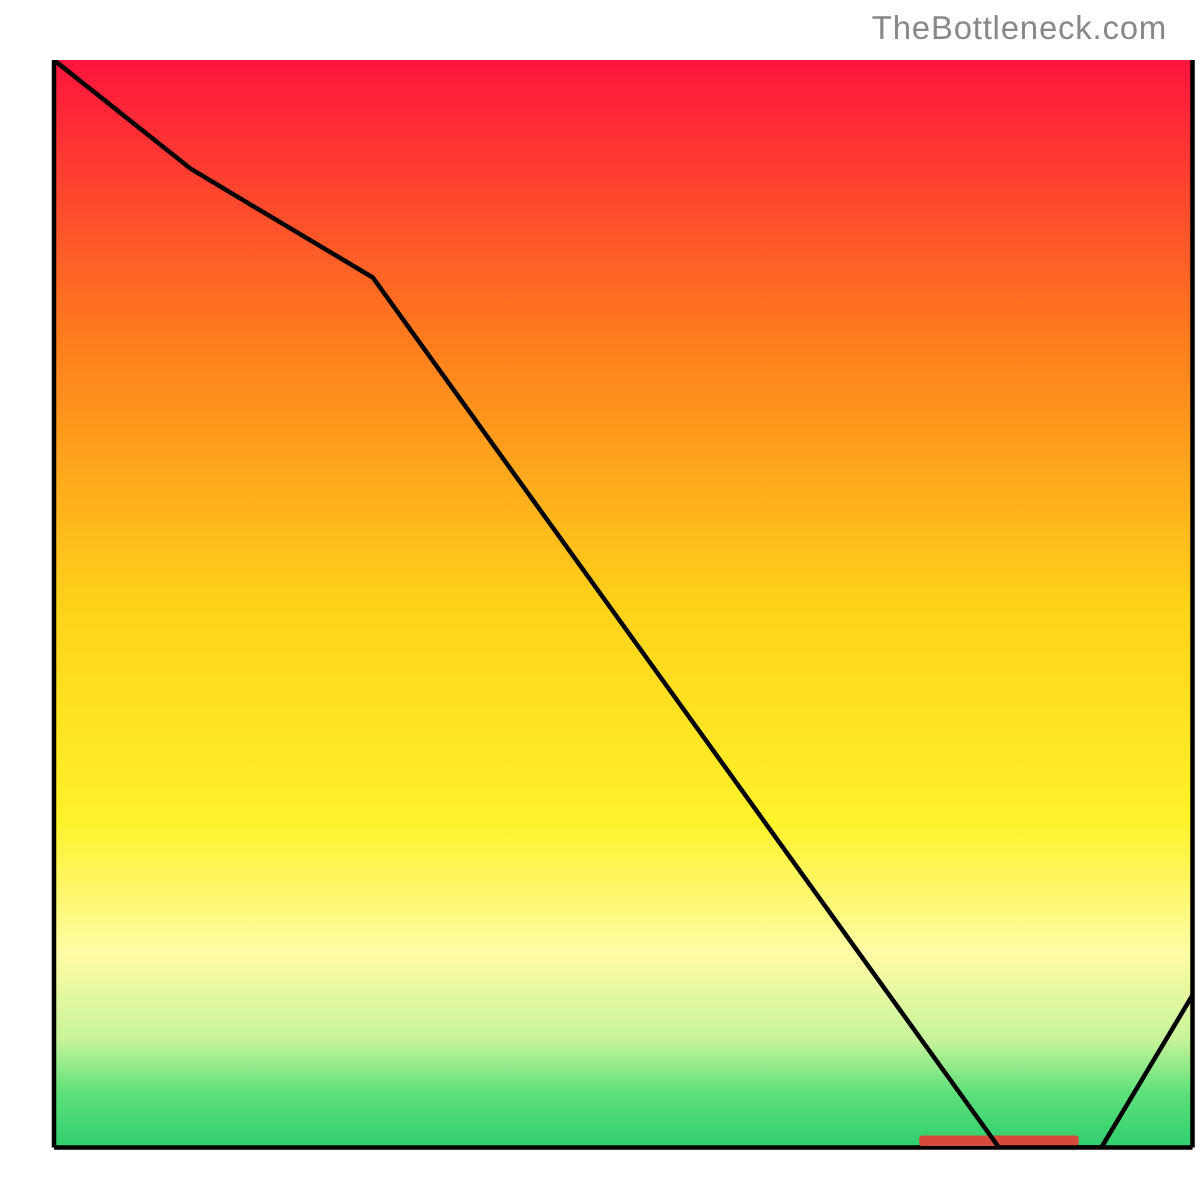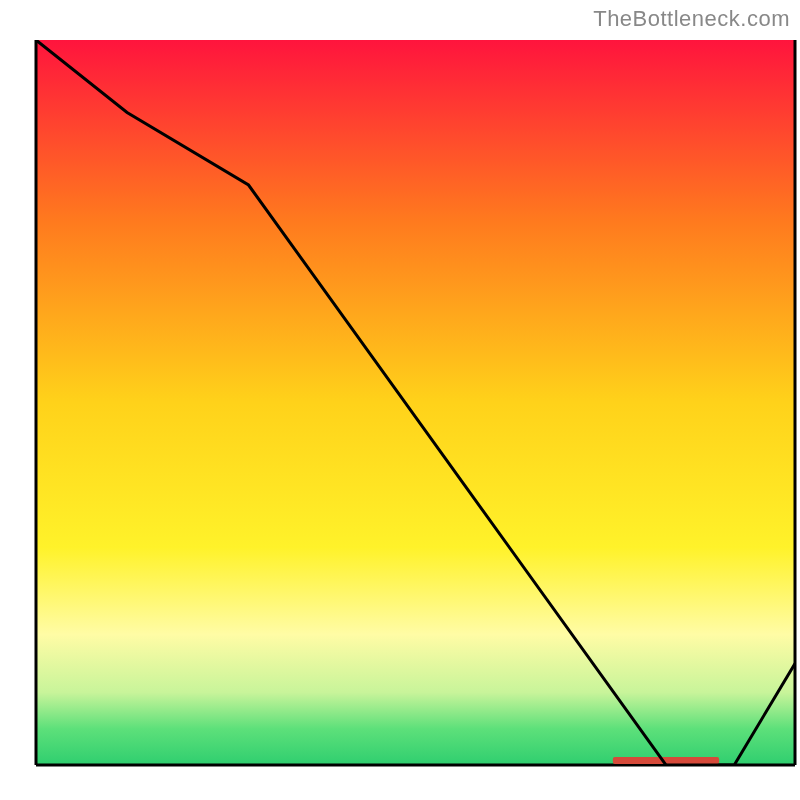--- a/index.html
+++ b/index.html
@@ -12,21 +12,21 @@
     background: #fff;
   }
   .wrap {
     position: relative;
     width: 800px;
     height: 800px;
   }
   .watermark {
     position: absolute;
     top: 6px;
-    right: 10px;
+    right: 22px;
     color: #888;
     font-size: 22px;
     letter-spacing: 0.5px;
     z-index: 5;
   }
   svg {
     display: block;
   }
 </style>
 </head>

